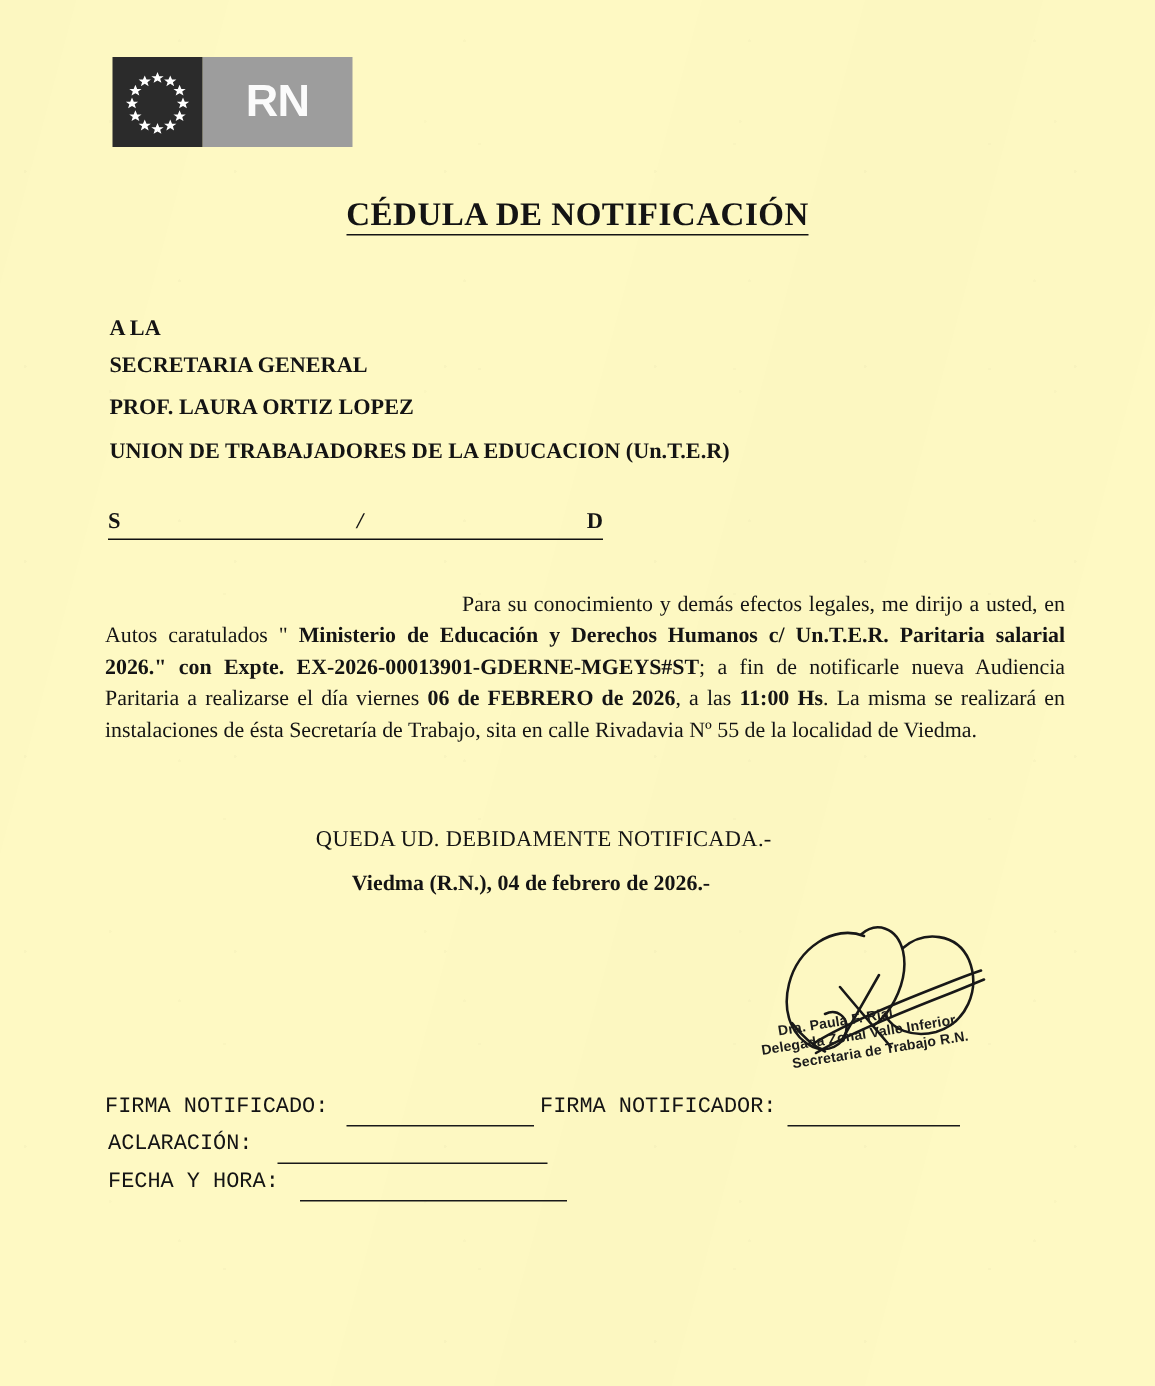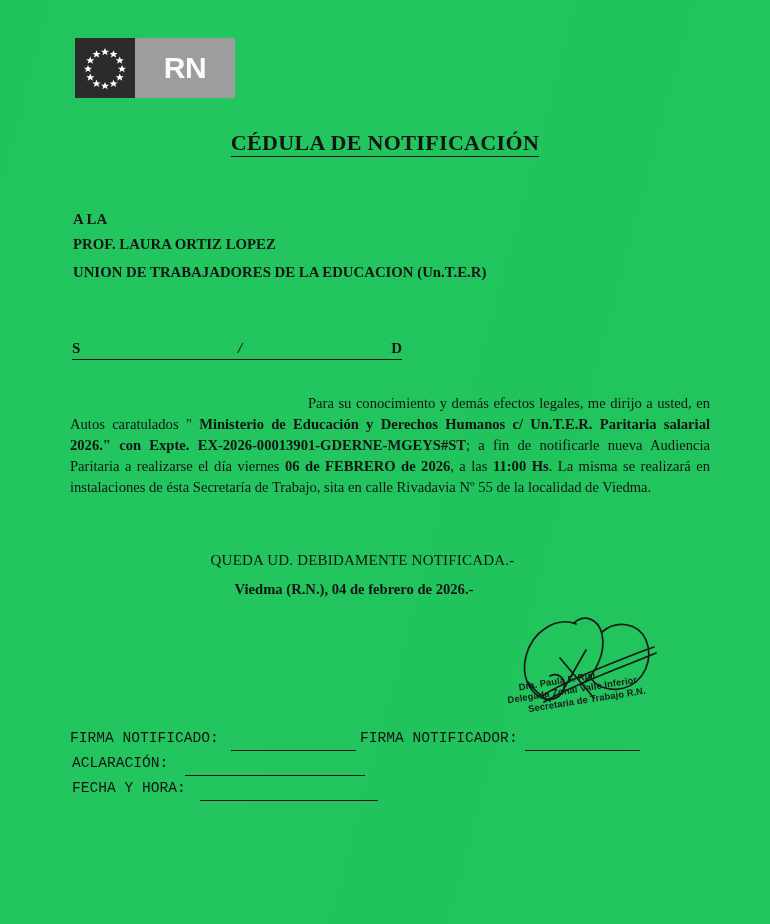--- a/index.html
+++ b/index.html
@@ -4,21 +4,21 @@
 <style>
   html, body {
     margin: 0;
     padding: 0;
     background: #ffffff;
   }
   #page {
     position: relative;
     width: 770px;
     height: 924px;
-    background: #22c55e;
+    background: #fef9c3;
     overflow: hidden;
     font-family: "Liberation Serif", "DejaVu Serif", serif;
     color: #141414;
   }
 
   
   #paper-noise {
     position: absolute;
     inset: 0;
     pointer-events: none;
@@ -277,20 +277,21 @@
       <span id="logo-rn-text">RN</span>
     </div>
   </div>
 
   <div id="doc-title">
     <span>CÉDULA DE NOTIFICACIÓN</span>
   </div>
 
   <div id="addressee">
     <div class="ad-line tight">A LA</div>
+    <div class="ad-line">SECRETARIA GENERAL</div>
     <div class="ad-line">PROF. LAURA ORTIZ LOPEZ</div>
     <div class="ad-line">UNION DE TRABAJADORES DE LA EDUCACION (Un.T.E.R)</div>
   </div>
 
   <div id="sd-row">
     <span id="sd-s">S</span>
     <span id="sd-slash">/</span>
     <span id="sd-d">D</span>
     <div id="sd-rule"></div>
   </div>

